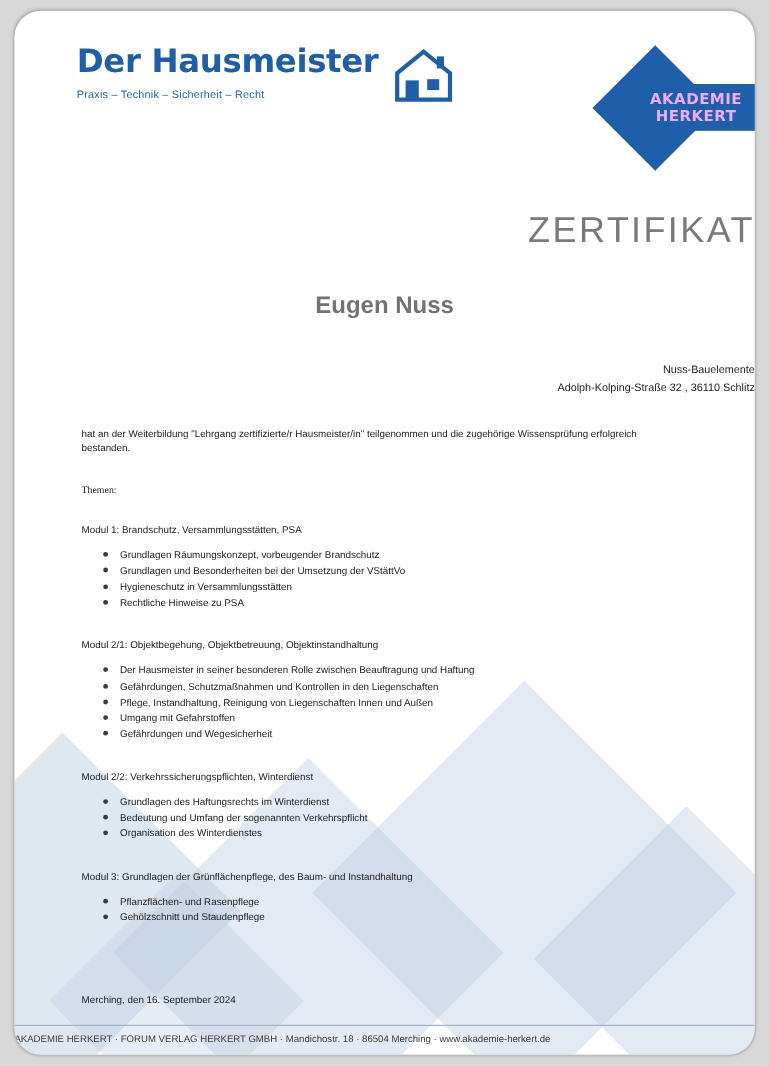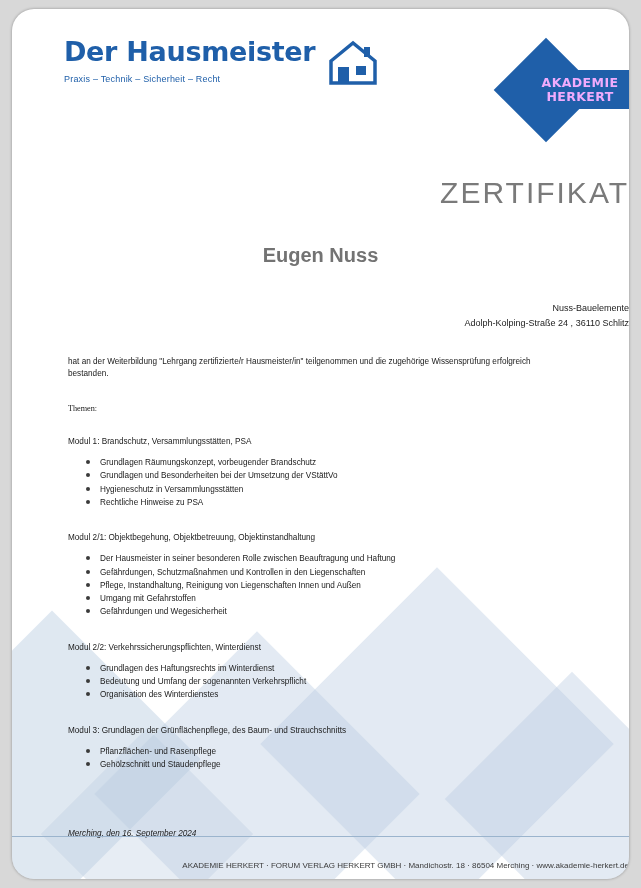--- a/index.html
+++ b/index.html
@@ -191,32 +191,31 @@
     height: 4px;
     border-radius: 50%;
     background: #3a3a3a;
   }
 
   
   .date-line {
     font-size: 8.2px;
     margin-top: 58px;
     color: #1a1a1a;
-    font-style: italic;
   }
 
   
   .footer {
     position: absolute;
     left: 0;
     bottom: 0;
     width: 617px;
     border-top: 1px solid #9bb4cd;
-    padding-top: 24px;
-    text-align: right;
+    padding-top: 6px;
+    text-align: left;
     font-size: 8px;
     color: #3a3a3a;
     height: 18px;
     overflow: hidden;
     background: transparent;
   }
 </style>
 </head>
 <body>
 
@@ -254,21 +253,21 @@
           <span>HERKERT</span>
         </div>
       </div>
     </div>
 
     <div class="cert-title">ZERTIFIKAT</div>
     <div class="recipient">Eugen Nuss</div>
 
     <div class="company">
       <div>Nuss-Bauelemente</div>
-      <div>Adolph-Kolping-Straße 24 , 36110 Schlitz</div>
+      <div>Adolph-Kolping-Straße 32 , 36110 Schlitz</div>
     </div>
 
     <div class="body-block">
       <div class="para">hat an der Weiterbildung "Lehrgang zertifizierte/r Hausmeister/in" teilgenommen und die zugehörige Wissensprüfung erfolgreich bestanden.</div>
       <div class="themen-label">Themen:</div>
 
       <div class="module">
         <div class="module-title">Modul 1: Brandschutz, Versammlungsstätten, PSA</div>
         <ul class="module-list">
           <li>Grundlagen Räumungskonzept, vorbeugender Brandschutz</li>
@@ -292,21 +291,21 @@
       <div class="module">
         <div class="module-title">Modul 2/2: Verkehrssicherungspflichten, Winterdienst</div>
         <ul class="module-list">
           <li>Grundlagen des Haftungsrechts im Winterdienst</li>
           <li>Bedeutung und Umfang der sogenannten Verkehrspflicht</li>
           <li>Organisation des Winterdienstes</li>
         </ul>
       </div>
 
       <div class="module">
-        <div class="module-title">Modul 3: Grundlagen der Grünflächenpflege, des Baum- und Strauchschnitts</div>
+        <div class="module-title">Modul 3: Grundlagen der Grünflächenpflege, des Baum- und Instandhaltung</div>
         <ul class="module-list">
           <li>Pflanzflächen- und Rasenpflege</li>
           <li>Gehölzschnitt und Staudenpflege</li>
         </ul>
       </div>
 
       <div class="date-line">Merching, den 16. September 2024</div>
 
     </div>
 

